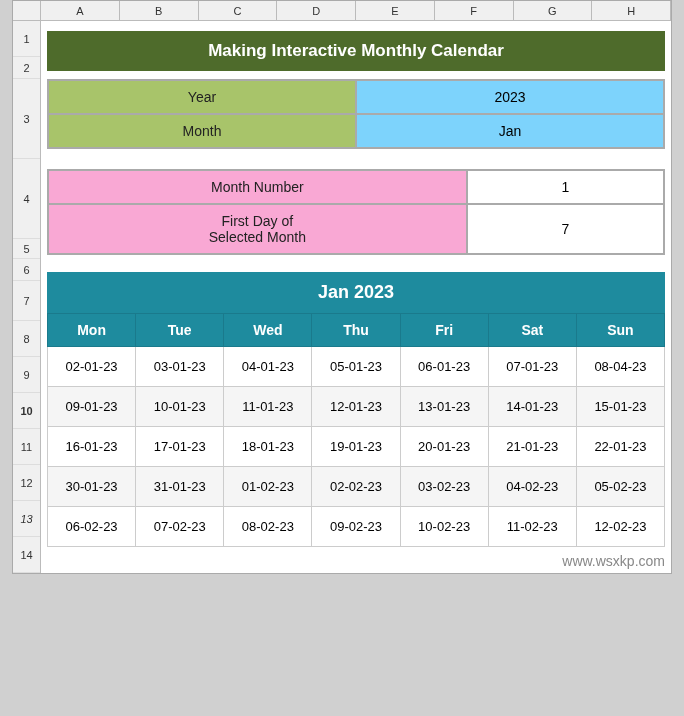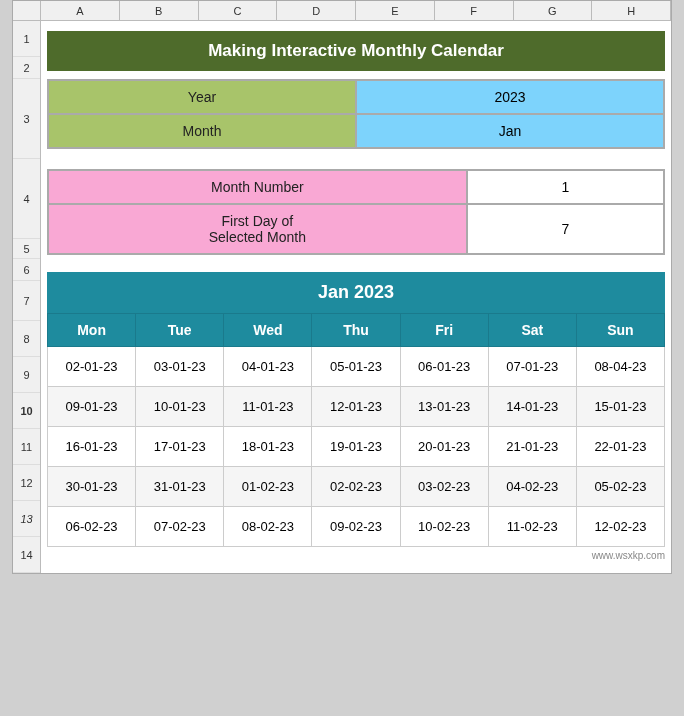--- a/index.html
+++ b/index.html
@@ -169,23 +169,23 @@
     .calendar-table tr:nth-child(odd) td {
       background: #ffffff;
     }
     .calendar-table tr:nth-child(even) td {
       background: #f5f5f5;
     }
 
     
     .watermark {
       position: absolute;
-      bottom: 12px;
+      bottom: 4px;
       right: 6px;
-      font-size: 10px;
+      font-size: 14px;
       color: #888;
     }
 
     
     .row-1 { height: 36px; }
     .row-2 { height: 22px; }
     .row-3 { height: 80px; }
     .row-4 { height: 80px; }
     .row-5 { height: 20px; }
     .row-6 { height: 22px; }

